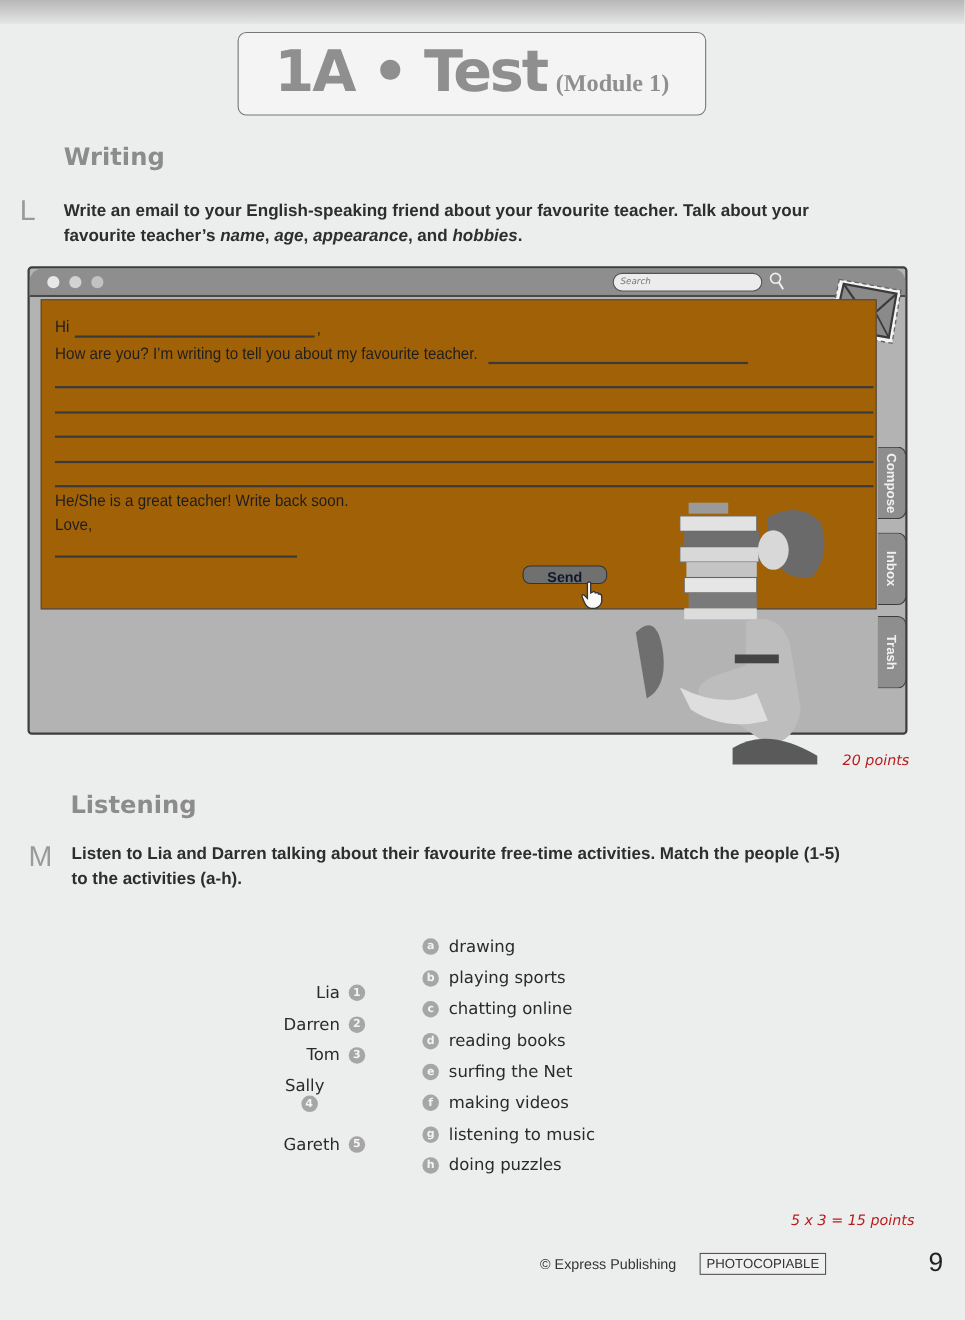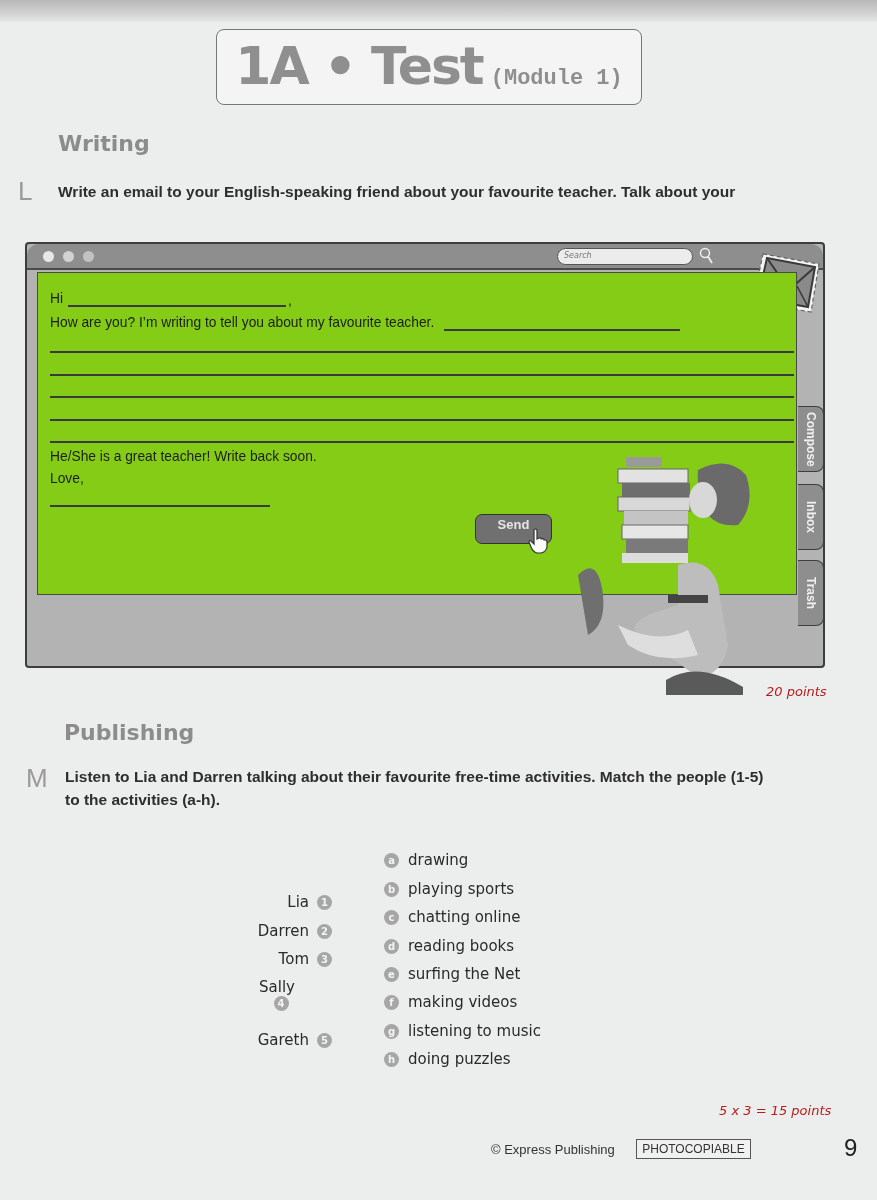--- a/index.html
+++ b/index.html
@@ -18,21 +18,21 @@
   .title-box {
     position: absolute; left: 216px; top: 29px; width: 426px; height: 76px;
     border: 1.5px solid #777; border-radius: 8px; background: #f4f4f4;
     display: flex; align-items: baseline; justify-content: center; padding-top: 6px;
   }
   .title-main {
     font-family: "DejaVu Sans", sans-serif; font-weight: bold; font-size: 52px;
     color: #8f8f8f; letter-spacing: -2px;
   }
   .title-sub {
-    font-family: Liberation Mono, monospace; font-weight: bold; font-size: 22px;
+    font-family: Liberation Serif, serif; font-weight: bold; font-size: 22px;
     color: #8f8f8f; margin-left: 8px;
   }
   .section-heading {
     position: absolute; font-family: "DejaVu Sans", sans-serif; font-weight: bold;
     font-size: 22px; color: #8c8c8c;
   }
   .task-letter {
     position: absolute; font-family: "Liberation Sans", sans-serif; font-size: 26px;
     color: #9a9a9a;
   }
@@ -58,34 +58,34 @@
   }
   .search-box {
     position: absolute; left: 530px; top: 4px; width: 136px; height: 17px;
     background: #ececec; border: 1.5px solid #555; border-radius: 9px;
     font-size: 8px; color: #777; font-style: italic; padding-left: 6px; line-height: 14px;
     font-family: "DejaVu Sans", sans-serif;
   }
   .search-icon { position: absolute; left: 672px; top: 3px; }
   .envelope { position: absolute; left: 722px; top: 2px; }
   .email-body {
-    position: absolute; left: 10px; top: 28px; width: 760px; height: 323px;
-    background: #84cc16; border: 1.5px solid #4a4a4a;
+    position: absolute; left: 10px; top: 28px; width: 760px; height: 282px;
+    background: #a16207; border: 1.5px solid #4a4a4a;
   }
   .email-text {
     position: absolute; font-family: "Liberation Sans", sans-serif; font-size: 15px;
     color: #1e1e1e; transform: scaleX(0.92); transform-origin: left;
   }
   .blank {
     position: absolute; height: 1.5px; background: #3a3a3a;
   }
   .send-button {
-    position: absolute; left: 448px; top: 270px; width: 77px; height: 30px;
+    position: absolute; left: 448px; top: 270px; width: 77px; height: 17px;
     background: #707070; border: 1.5px solid #333; border-radius: 7px;
-    color: #e5e5e5; font-family: "Liberation Sans", sans-serif; font-weight: bold;
+    color: #0f172a; font-family: "Liberation Sans", sans-serif; font-weight: bold;
     font-size: 13px; text-align: center; line-height: 20px; cursor: pointer;
   }
   .hand-icon { position: absolute; left: 500px; top: 284px; }
   .side-tab {
     position: absolute; left: 798px; width: 26px; background: #8e8e8e;
     border: 1.5px solid #3d3d3d; border-left: none; border-radius: 0 8px 8px 0;
     color: #f0f0f0; font-family: "Liberation Sans", sans-serif; font-weight: bold;
     font-size: 12px; writing-mode: vertical-rl; text-align: center;
     display: flex; align-items: center; justify-content: center; cursor: pointer;
   }
@@ -131,20 +131,21 @@
 
 <div class="title-box">
   <span class="title-main">1A • Test</span>
   <span class="title-sub">(Module 1)</span>
 </div>
 
 <div class="section-heading" style="left:58px; top:131px;">Writing</div>
 <div class="task-letter" style="left:18px; top:176px;">L</div>
 <div class="instruction" style="left:58px; top:180px; width:780px;">
   <div>Write an email to your English-speaking friend about your favourite teacher. Talk about your</div>
+  <div><span>favourite teacher’s </span><i>name</i><span>, </span><i>age</i><span>, </span><i>appearance</i><span>, and </span><i>hobbies</i><span>.</span></div>
 </div>
 
 <div class="email-window">
   <div class="titlebar">
     <span class="dot" style="left:16px;"></span>
     <span class="dot" style="left:36px; background:#d2d2d2;"></span>
     <span class="dot" style="left:56px; background:#c2c2c2;"></span>
     <div class="search-box">Search</div>
     <svg class="search-icon" width="16" height="20" viewBox="0 0 16 20">
       <circle cx="6" cy="6" r="4.5" fill="none" stroke="#eee" stroke-width="1.5"></circle>
@@ -197,21 +198,21 @@
   <ellipse cx="125" cy="45" rx="14" ry="18" fill="#d8d8d8"></ellipse>
   <path d="M100 110 Q130 100 140 130 L150 190 Q145 220 120 222 L60 180 Q50 170 70 160 L100 150 Z" fill="#bdbdbd"></path>
   <path d="M0 120 Q20 100 25 140 Q28 170 10 180 Z" fill="#6f6f6f"></path>
   <path d="M40 170 Q80 190 110 175 L120 200 Q80 210 50 190 Z" fill="#dedede"></path>
   <rect x="90" y="140" width="40" height="8" fill="#444"></rect>
   <path d="M88 225 Q120 205 165 232 L165 240 L88 240 Z" fill="#5a5a5a"></path>
 </svg>
 
 <div class="points" style="left:766px; top:684px;">20 points</div>
 
-<div class="section-heading" style="left:64px; top:720px;">Publishing</div>
+<div class="section-heading" style="left:64px; top:720px;">Listening</div>
 <div class="task-letter" style="left:26px; top:763px;">M</div>
 <div class="instruction" style="left:65px; top:765px; width:780px;">
   <div>Listen to Lia and Darren talking about their favourite free-time activities. Match the people (1-5)</div>
   <div>to the activities (a-h).</div>
 </div>
 
 <div class="person" style="left:222px; top:893px;">
     <span>Lia</span>
     <span class="circ">1</span>
   </div>

